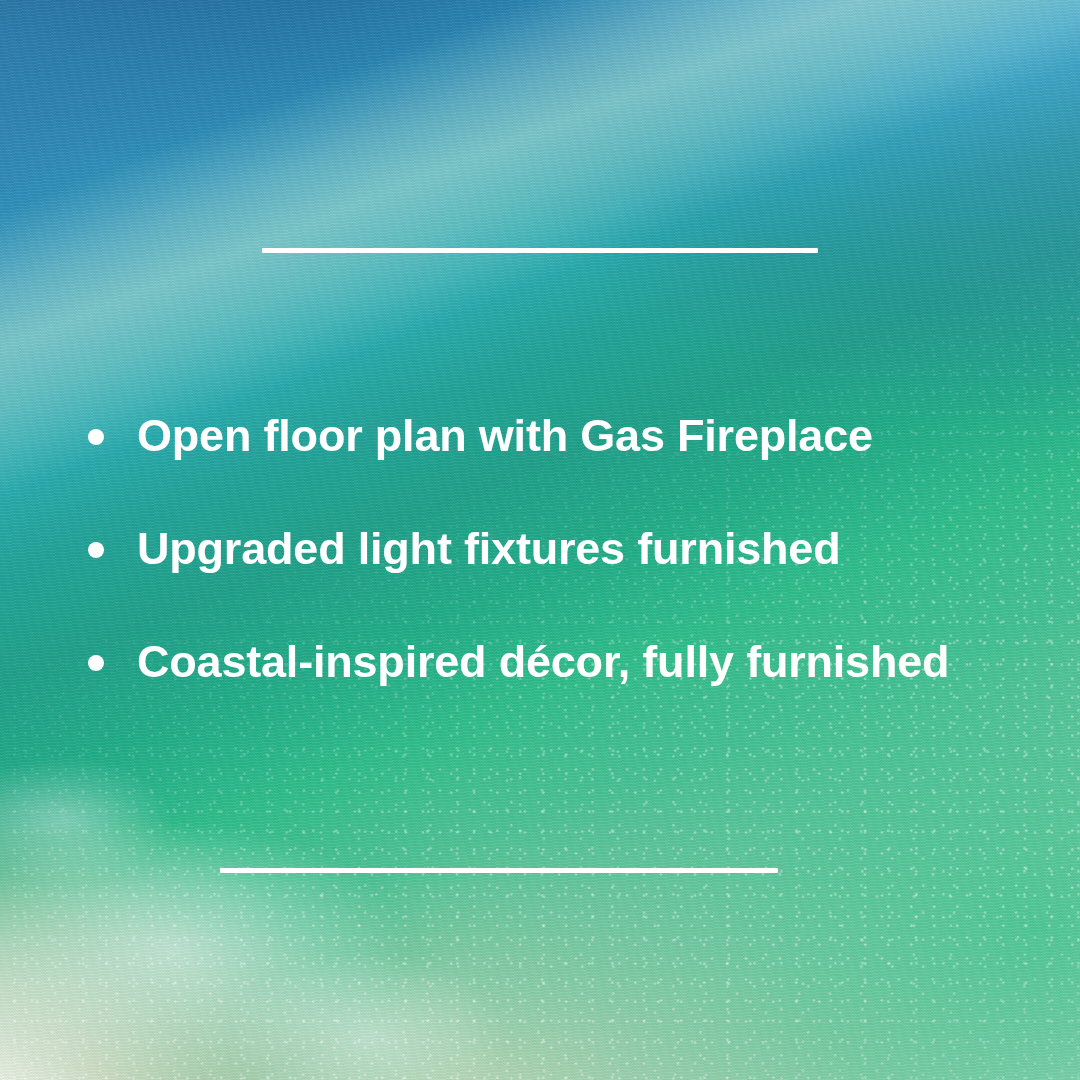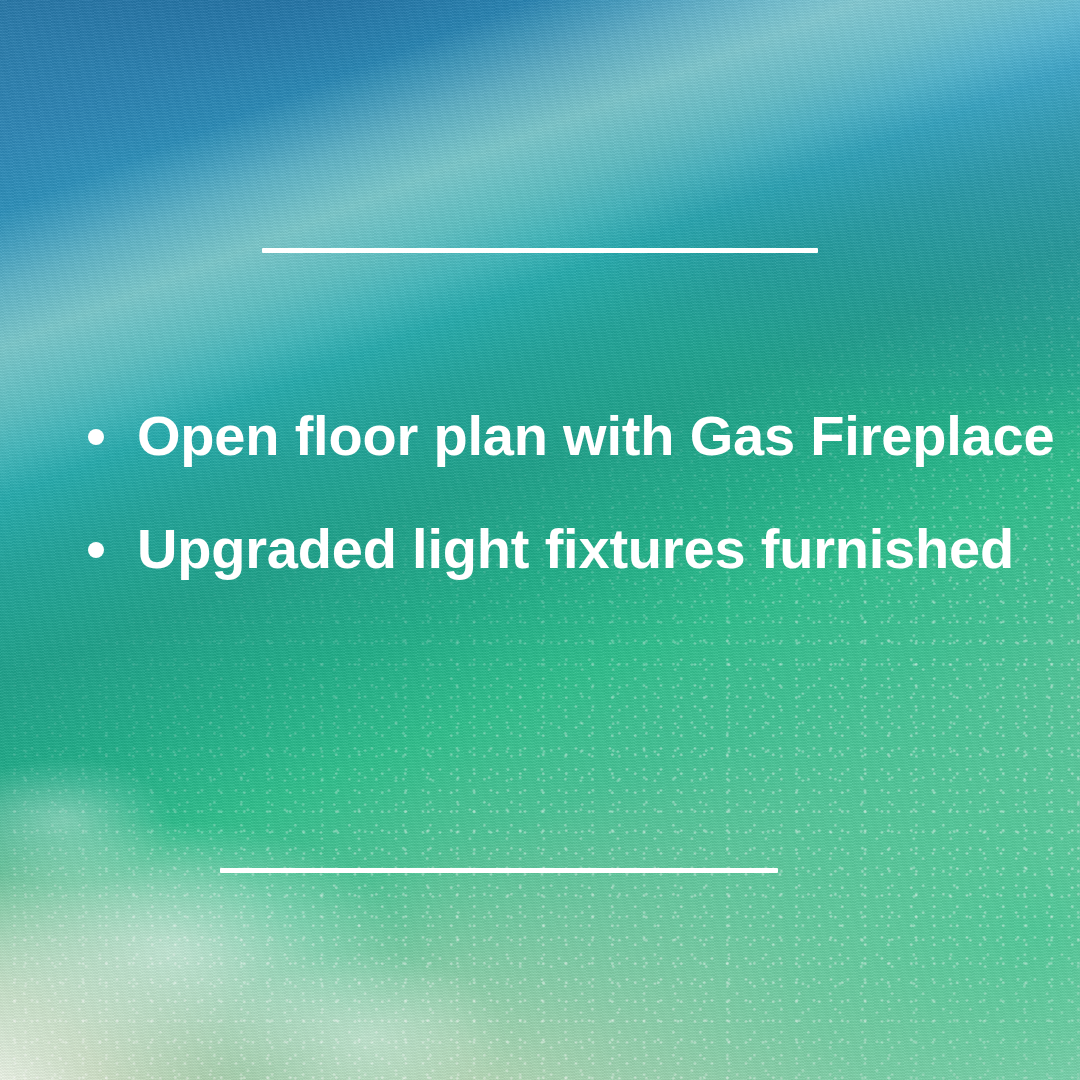--- a/index.html
+++ b/index.html
@@ -212,21 +212,21 @@
     flex: 0 0 auto;
     width: 16px;
     height: 16px;
     border-radius: 50%;
     background: #ffffff;
     margin-right: 33px;
   }
 
   .feature-text {
     color: #ffffff;
-    font-size: 56px;
+    font-size: 45px;
     font-weight: 700;
     line-height: 1.08;
     letter-spacing: -0.2px;
     white-space: nowrap;
   }
 </style>
 </head>
 <body>
 
 <div id="canvas">
@@ -252,19 +252,23 @@
       <li class="feature-item">
         <span class="bullet-dot"></span>
         <span class="feature-text">Open floor plan with Gas Fireplace</span>
       </li>
 
       <li class="feature-item">
         <span class="bullet-dot"></span>
         <span class="feature-text">Upgraded light fixtures furnished</span>
       </li>
 
+      <li class="feature-item">
+        <span class="bullet-dot"></span>
+        <span class="feature-text">Coastal-inspired décor, fully furnished</span>
+      </li>
 
     </ul>
 
     <div class="rule" id="rule-bottom"></div>
 
   </div>
 </div>
 
 </body></html>

